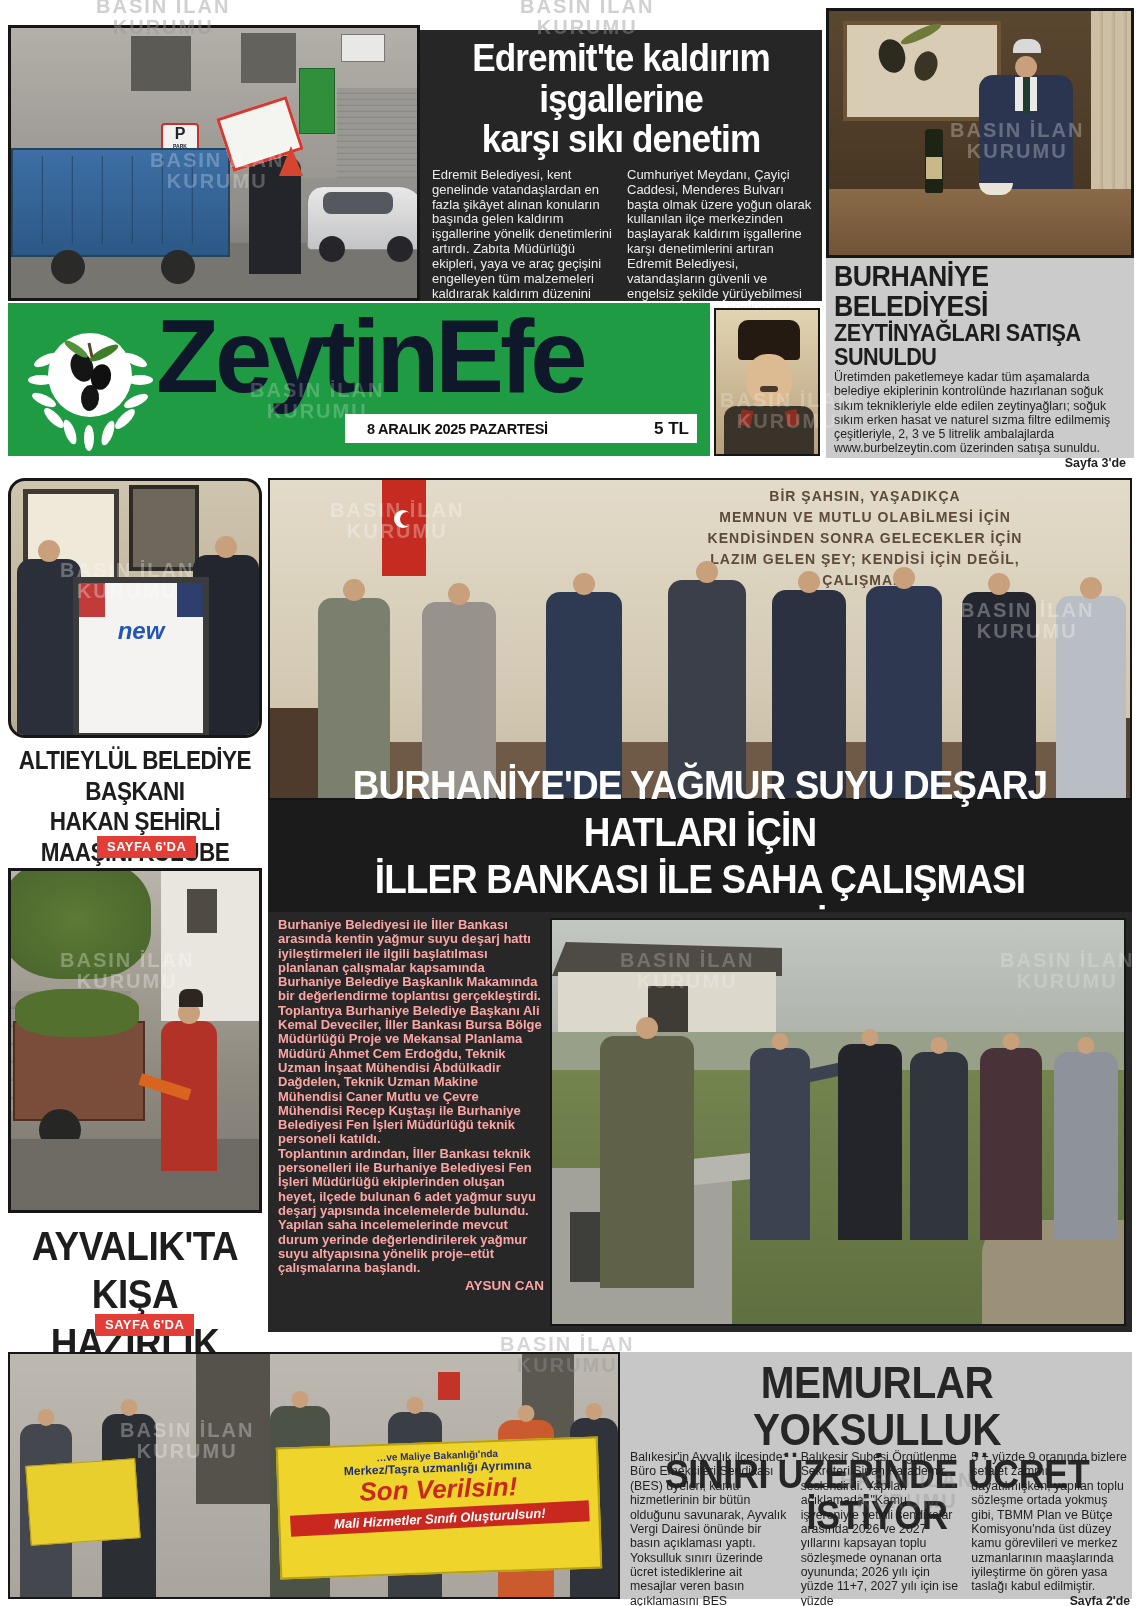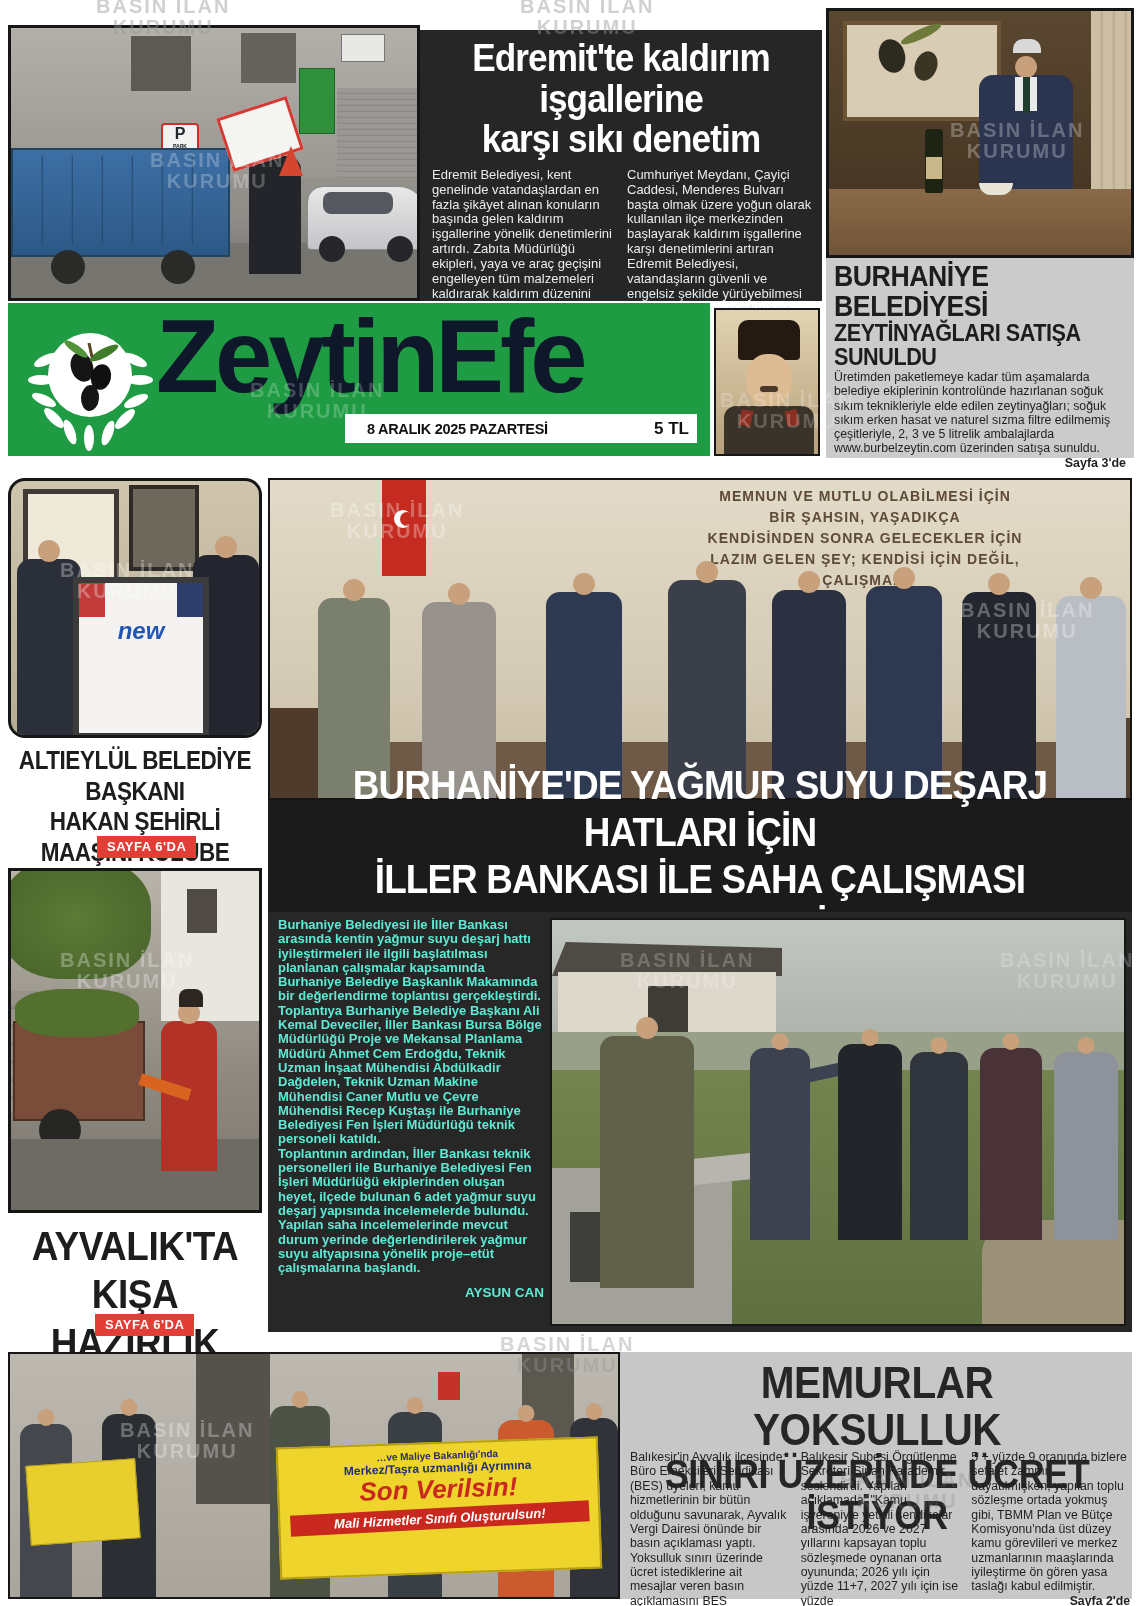--- a/index.html
+++ b/index.html
@@ -12,21 +12,21 @@
   .condL{transform:scaleX(.92);transform-origin:left;}
   .badge{position:absolute;background:#e23d37;color:#fff;font-weight:bold;font-size:13px;
          padding:3px 10px 4px;letter-spacing:.5px;}
   .wm{position:absolute;font-weight:bold;font-size:20px;letter-spacing:2px;line-height:1.05;
       text-align:center;pointer-events:none;z-index:40;}
   .wm span{display:block;}
   .fig{position:absolute;border-radius:14px 14px 0 0;}
   .fig::before{content:"";position:absolute;top:-19px;left:50%;transform:translateX(-50%);
                width:22px;height:22px;border-radius:50%;background:#c9a07c;}
   .fig.small::before{width:17px;height:17px;top:-15px;}
-  .darktext{color:#5eead4;}
+  .darktext{color:#fca5a5;}
   .bodytext{color:#1f1f1f;}
 </style>
 </head>
 <body>
 
 <div class="page">
 
   <div class="photo" style="left:8px;top:25px;width:412px;height:276px;background:linear-gradient(#a8a5a0,#8f8d88 70%,#6e6c68);">
     <div class="abs" style="left:0;top:0;width:412px;height:150px;background:linear-gradient(#b3b0aa,#9a9792);"></div>
     <div class="abs" style="left:120px;top:8px;width:60px;height:55px;background:#5c5a55;"></div>
@@ -166,22 +166,22 @@
     <div class="abs" style="left:128px;top:210px;width:52px;height:12px;background:#d8641f;transform:rotate(18deg);"></div>
   </div>
   <div class="hl cond" style="position:absolute;left:0;top:1222px;width:270px;text-align:center;font-size:41px;line-height:1.18;">
     <div>AYVALIK'TA</div>
     <div>KIŞA HAZIRLIK</div>
   </div>
   <div class="badge" style="left:95px;top:1314px;">SAYFA 6'DA</div>
 
   <div class="photo" style="left:268px;top:478px;width:864px;height:322px;background:linear-gradient(#e3dbc9,#d2c8b2 70%,#c4b9a2);border-width:2px;">
     <div style="position:absolute;left:330px;top:6px;width:530px;text-align:center;color:#5d4b38;font-weight:bold;font-size:14px;line-height:1.5;letter-spacing:1px;">
+      <div>BİR ŞAHSIN, YAŞADIKÇA</div>
       <div>MEMNUN VE MUTLU OLABİLMESİ İÇİN</div>
-      <div>BİR ŞAHSIN, YAŞADIKÇA</div>
       <div>KENDİSİNDEN SONRA GELECEKLER İÇİN</div>
       <div>LAZIM GELEN ŞEY; KENDİSİ İÇİN DEĞİL,</div>
       <div>ÇALIŞMA...</div>
     </div>
     <div class="abs" style="left:112px;top:0;width:44px;height:96px;background:#c52b20;"></div>
     <div class="abs" style="left:124px;top:30px;width:18px;height:18px;border-radius:50%;background:#fff;"></div>
     <div class="abs" style="left:130px;top:32px;width:14px;height:14px;border-radius:50%;background:#c52b20;"></div>
     <div class="abs" style="left:0;top:262px;width:864px;height:60px;background:#6f5a47;"></div>
     <div class="abs" style="left:0;top:228px;width:70px;height:94px;background:#4e3b2c;"></div>
     <div class="abs" style="left:792px;top:238px;width:72px;height:84px;background:#55412f;"></div>
@@ -198,21 +198,21 @@
   <div class="abs" style="left:268px;top:800px;width:864px;height:112px;background:#1b1b1b;display:flex;flex-direction:column;justify-content:center;align-items:flex-end;">
     <div class="cond" style="text-align:center;color:#fff;font-weight:bold;font-size:41px;line-height:1.15;letter-spacing:-1px;">BURHANİYE'DE YAĞMUR SUYU DEŞARJ HATLARI İÇİN</div>
     <div class="cond" style="text-align:center;color:#fff;font-weight:bold;font-size:41px;line-height:1.15;letter-spacing:-1px;">İLLER BANKASI İLE SAHA ÇALIŞMASI GERÇEKLEŞTİ</div>
   </div>
 
   <div class="abs" style="left:268px;top:912px;width:864px;height:420px;background:#272727;">
     <div style="position:absolute;left:10px;top:6px;width:266px;">
       <div class="darktext" style="font-size:13px;font-weight:bold;line-height:1.1;">Burhaniye Belediyesi ile İller Bankası arasında kentin yağmur suyu deşarj hattı iyileştirmeleri ile ilgili başlatılması planlanan çalışmalar kapsamında Burhaniye Belediye Başkanlık Makamında bir değerlendirme toplantısı gerçekleştirdi.</div>
       <div class="darktext" style="font-size:13px;font-weight:bold;line-height:1.1;">Toplantıya Burhaniye Belediye Başkanı Ali Kemal Deveciler, İller Bankası Bursa Bölge Müdürlüğü Proje ve Mekansal Planlama Müdürü Ahmet Cem Erdoğdu, Teknik Uzman İnşaat Mühendisi Abdülkadir Dağdelen, Teknik Uzman Makine Mühendisi Caner Mutlu ve Çevre Mühendisi Recep Kuştaşı ile Burhaniye Belediyesi Fen İşleri Müdürlüğü teknik personeli katıldı.</div>
       <div class="darktext" style="font-size:13px;font-weight:bold;line-height:1.1;">Toplantının ardından, İller Bankası teknik personelleri ile Burhaniye Belediyesi Fen İşleri Müdürlüğü ekiplerinden oluşan heyet, ilçede bulunan 6 adet yağmur suyu deşarj yapısında incelemelerde bulundu. Yapılan saha incelemelerinde mevcut durum yerinde değerlendirilerek yağmur suyu altyapısına yönelik proje–etüt çalışmalarına başlandı.</div>
-      <div class="darktext" style="font-size:13.5px;font-weight:bold;text-align:right;margin-top:10px;">AYSUN CAN</div>
+      <div class="darktext" style="font-size:13.5px;font-weight:bold;text-align:right;margin-top:3px;">AYSUN CAN</div>
     </div>
 
     <div class="photo" style="left:282px;top:6px;width:576px;height:408px;background:#b5bab5;border-width:2px;">
       <div class="abs" style="left:0;top:0;width:576px;height:118px;background:linear-gradient(#c2c7c2,#aeb3ac);"></div>
       <div class="abs" style="left:0;top:22px;width:230px;height:34px;background:#4e4a44;clip-path:polygon(0 100%,6% 0,100% 18%,100% 100%);"></div>
       <div class="abs" style="left:6px;top:52px;width:218px;height:62px;background:#ddd8cc;"></div>
       <div class="abs" style="left:96px;top:66px;width:40px;height:48px;background:#3f3c36;"></div>
       <div class="abs" style="left:0;top:112px;width:576px;height:44px;background:#99a089;"></div>
       <div class="abs" style="left:0;top:150px;width:576px;height:258px;background:linear-gradient(#74844f,#5f7040);"></div>
       <div class="abs" style="left:430px;top:300px;width:146px;height:108px;background:#9b9179;border-radius:30% 0 0 0;"></div>

